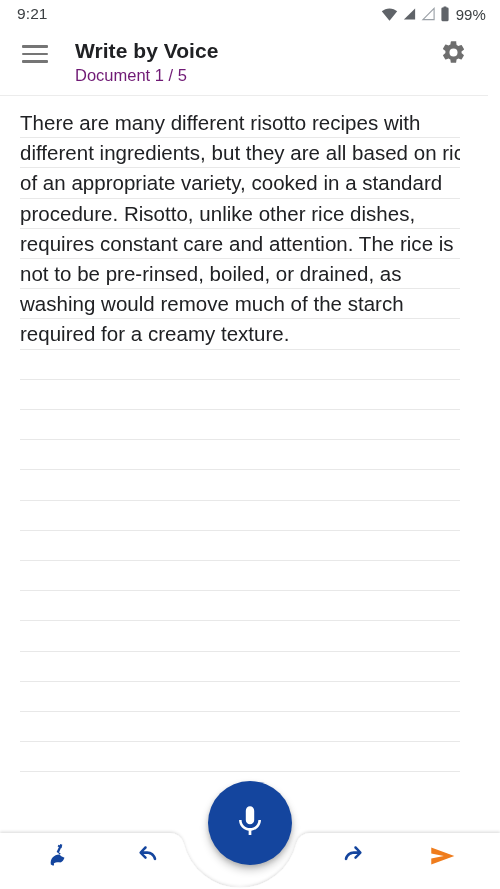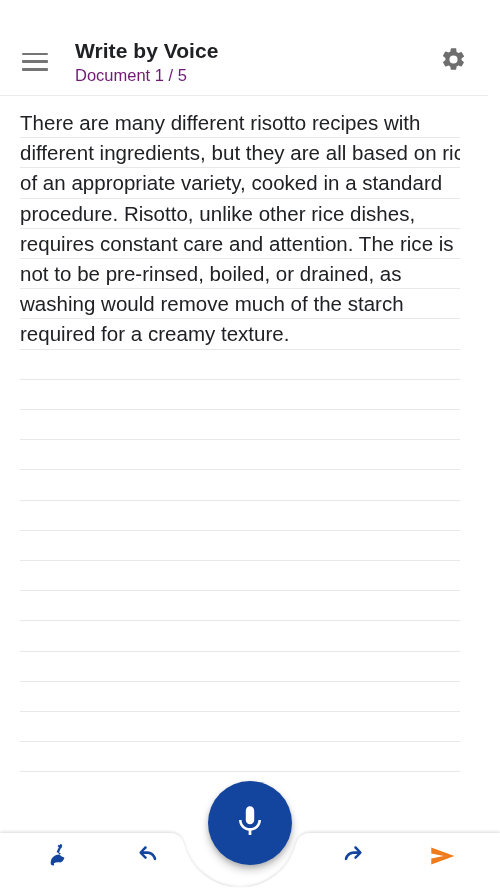--- a/index.html
+++ b/index.html
@@ -51,21 +51,20 @@
   }
 
   
   .app-bar {
     position: absolute;
     top: 28px; left: 0;
     width: 488px;
     height: 68px;
     background: #ffffff;
     display: flex;
-    align-items: center;
     border-bottom: 1px solid #ececec;
   }
   .menu-btn {
     width: 52px;
     height: 52px;
     margin-left: 9px;
     display: flex;
     align-items: center;
     justify-content: center;
     cursor: pointer;
@@ -208,20 +207,47 @@
     cursor: pointer;
     box-shadow: 0 5px 9px rgba(0,0,0,0.22), 0 2px 4px rgba(0,0,0,0.14);
     z-index: 5;
   }
 </style>
 </head>
 <body>
 
 <div id="app">
 
+  <div class="status-bar">
+    <span class="status-clock">9:21</span>
+    <span class="status-right">
+      <span>
+        <svg width="17" height="14" viewBox="0 0 24 20">
+          <path d="M12 19.5L23 6.2C20 3.6 16.2 2 12 2S4 3.6 1 6.2L12 19.5z" fill="#5f6368"></path>
+        </svg>
+      </span>
+      <span>
+        <svg width="15" height="14" viewBox="0 0 20 20">
+          <path d="M18 18H2L18 2v16z" fill="#5f6368"></path>
+        </svg>
+      </span>
+      <span>
+        <svg width="15" height="14" viewBox="0 0 20 20">
+          <path d="M18 18H2L18 2v16z" fill="none" stroke="#9aa0a6" stroke-width="1.6"></path>
+        </svg>
+      </span>
+      <span>
+        <svg width="10" height="16" viewBox="0 0 12 20">
+          <rect x="4" y="0.5" width="4" height="2" rx="0.6" fill="#5f6368"></rect>
+          <rect x="1.5" y="2" width="9" height="17" rx="1.4" fill="#5f6368"></rect>
+        </svg>
+      </span>
+      <span class="battery-pct">99%</span>
+    </span>
+  </div>
 
   <div class="app-bar">
     <div class="menu-btn">
       <span class="hamburger">
         <i></i>
           <i></i>
           <i></i>
       </span>
     </div>
     <div class="title-block">

